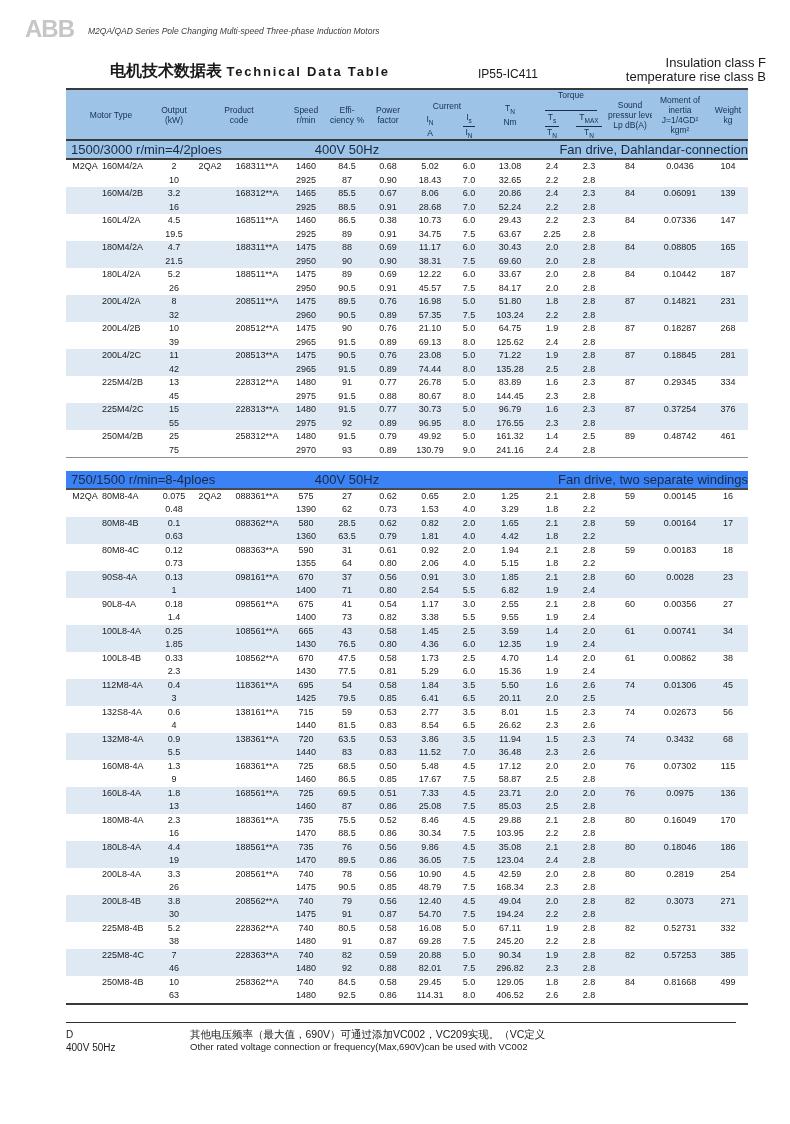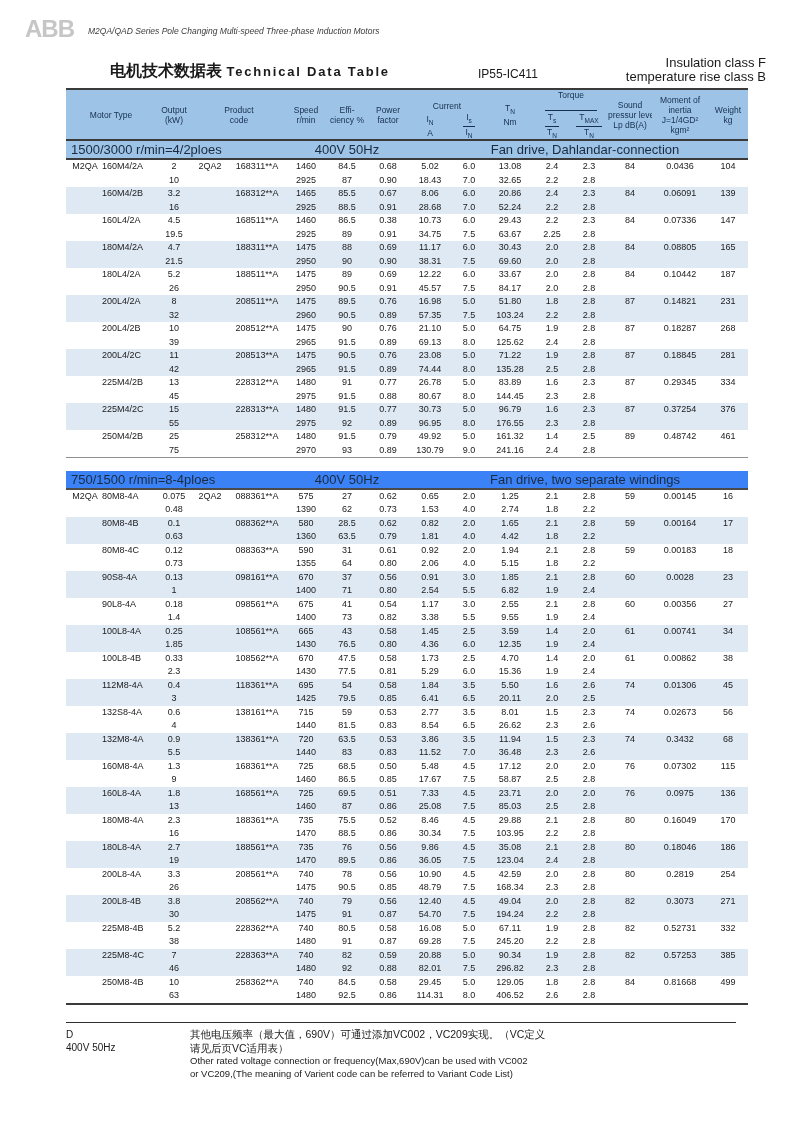--- a/index.html
+++ b/index.html
@@ -31,21 +31,21 @@
   .torque-line { display:inline-block; border-bottom:1px solid #17304f; padding:0 13px 10px 13px; }
   .frac { display:inline-block; text-align:center; line-height:9px; }
   .frac .ftop { display:block; border-bottom:1px solid #17304f; padding:0 3px 1px 3px; }
   .frac .fbot { display:block; padding-top:1px; }
   sub { font-size:6.5px; }
   tr.band td { font-size:13px; color:#1a2a40; height:17px; line-height:17px;margin-left:48px; }
   tr.band-blue td { background:#9dc3e6; border-bottom:2px solid #3a3a3a; }
   tr.band-light td { background:#3b82f6; border-bottom:2px solid #4a4a4a; }
   td.band-label { text-align:left; padding-left:5px; }
   td.band-voltage { text-align:center; }
-  td.band-drive { text-align:center; padding-left:14px; }
+  td.band-drive { text-align:right; padding-left:14px; }
   tbody td { font-size:9px; height:13.5px; line-height:13.5px; text-align:center; }
   tbody tr.zebra td { background:#dfe9f4; }
   td.c-brand { text-align:center; padding-left:4px; }
   td.c-type { text-align:left; padding-left:2px; }
   tr.spacer td { height:13px; background:#ffffff; }
   tr.sec-end-light { border-bottom:1px solid #8f8f8f; }
   tr.sec-end-dark { border-bottom:2px solid #3a3a3a;margin-top:36px; }
 
   
   .footrule { position:absolute; left:66px; top:1022px; width:670px; border-top:1.2px solid #2e2e2e; }
@@ -598,21 +598,21 @@
           <td class="c-brand"></td>
           <td class="c-type"></td>
           <td>0.48</td>
           <td></td>
           <td></td>
           <td>1390</td>
           <td>62</td>
           <td>0.73</td>
           <td>1.53</td>
           <td>4.0</td>
-          <td>2.74</td>
+          <td>3.29</td>
           <td>1.8</td>
           <td>2.2</td>
           <td></td>
           <td></td>
           <td></td>
         </tr>
         <tr class="motor-row zebra">
           <td class="c-brand"></td>
           <td class="c-type">80M8-4B</td>
           <td>0.1</td>
@@ -1040,21 +1040,21 @@
           <td>103.95</td>
           <td>2.2</td>
           <td>2.8</td>
           <td></td>
           <td></td>
           <td></td>
         </tr>
         <tr class="motor-row zebra">
           <td class="c-brand"></td>
           <td class="c-type">180L8-4A</td>
-          <td>2.7</td>
+          <td>4.4</td>
           <td></td>
           <td>188561**A</td>
           <td>735</td>
           <td>76</td>
           <td>0.56</td>
           <td>9.86</td>
           <td>4.5</td>
           <td>35.08</td>
           <td>2.1</td>
           <td>2.8</td>
@@ -1264,16 +1264,14 @@
 </table>
 </div>
 
 <div class="footrule"></div>
 <div class="foot-left">
   <div>D</div>
   <div>400V  50Hz</div>
 </div>
 <div class="foot-notes">
   <div class="foot-cn">其他电压频率（最大值，690V）可通过添加VC002，VC209实现。（VC定义</div>
-  <div class="foot-cn">请见后页VC适用表）</div>
   <div class="foot-en">Other rated voltage connection or frequency(Max,690V)can be used with VC002</div>
-  <div class="foot-en">or VC209,(The meaning of Varient code can be referred to Variant Code List)</div>
 </div>
 
 </body></html>

